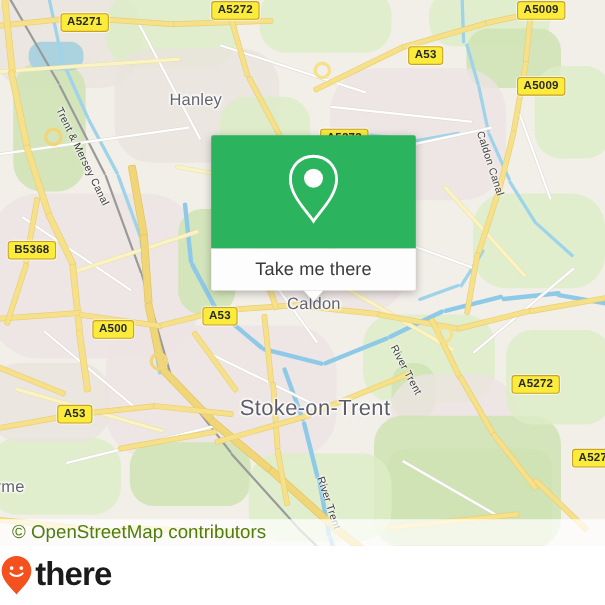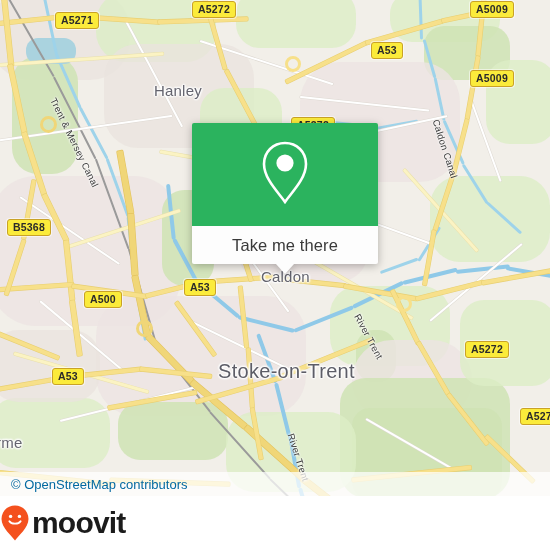--- a/index.html
+++ b/index.html
@@ -55,21 +55,21 @@
   #popup-bottom{height:38px;background:#fdfdfd;border-radius:0 0 2px 2px;
                 display:flex;align-items:center;justify-content:center;}
   #popup-label{font-size:16.5px;color:#3a3a3a;letter-spacing:.1px;}
   #popup-tail{position:absolute;left:50%;top:141px;margin-left:-9px;width:0;height:0;
               border-left:9px solid transparent;border-right:9px solid transparent;
               border-top:10px solid #fdfdfd;}
 
   
   #attrib{position:absolute;left:0;bottom:0;width:550px;height:24px;
           background:rgba(255,255,255,.72);display:flex;align-items:center;}
-  #attrib-text{padding-left:11px;font-size:13px;color:#0369a1;}
+  #attrib-text{padding-left:11px;font-size:17px;color:#4d7c0f;}
 
   
   #footer{position:absolute;left:0;top:496px;width:550px;height:54px;background:#fff;
           display:flex;align-items:center;justify-content:space-between;}
   #footer-title{padding-left:13px;font-size:16.5px;color:#34343a;letter-spacing:.1px;}
   #brand{display:flex;align-items:center;padding-right:14px;gap:2px;}
   #brand-word{font-size:30px;font-weight:700;color:#1b1b1b;letter-spacing:-.8px;
               line-height:30px;}
 </style>
 </head>
@@ -296,17 +296,17 @@
   <div id="footer">
     <div id="brand">
       <span style="display:inline-block;line-height:0;">
         <svg width="30" height="38" viewBox="0 0 30 38" aria-hidden="true">
           <path d="M15 1.5 C7.4 1.5 1.5 7.4 1.5 15 C1.5 24 12 32 15 36.5 C18 32 28.5 24 28.5 15 C28.5 7.4 22.6 1.5 15 1.5 Z" fill="#f4511e"></path>
           <circle cx="10.6" cy="12.4" r="1.7" fill="#ffffff"></circle>
           <circle cx="19.4" cy="12.4" r="1.7" fill="#ffffff"></circle>
           <path d="M9.4 17.2 C11.4 20.4 18.6 20.4 20.6 17.2" fill="none" stroke="#ffffff" stroke-width="1.9" stroke-linecap="round"></path>
         </svg>
       </span>
-      <span id="brand-word">moovit</span>
+      <span id="brand-word">there</span>
     </div>
   </div>
 
 </div>
 
 </body></html>

